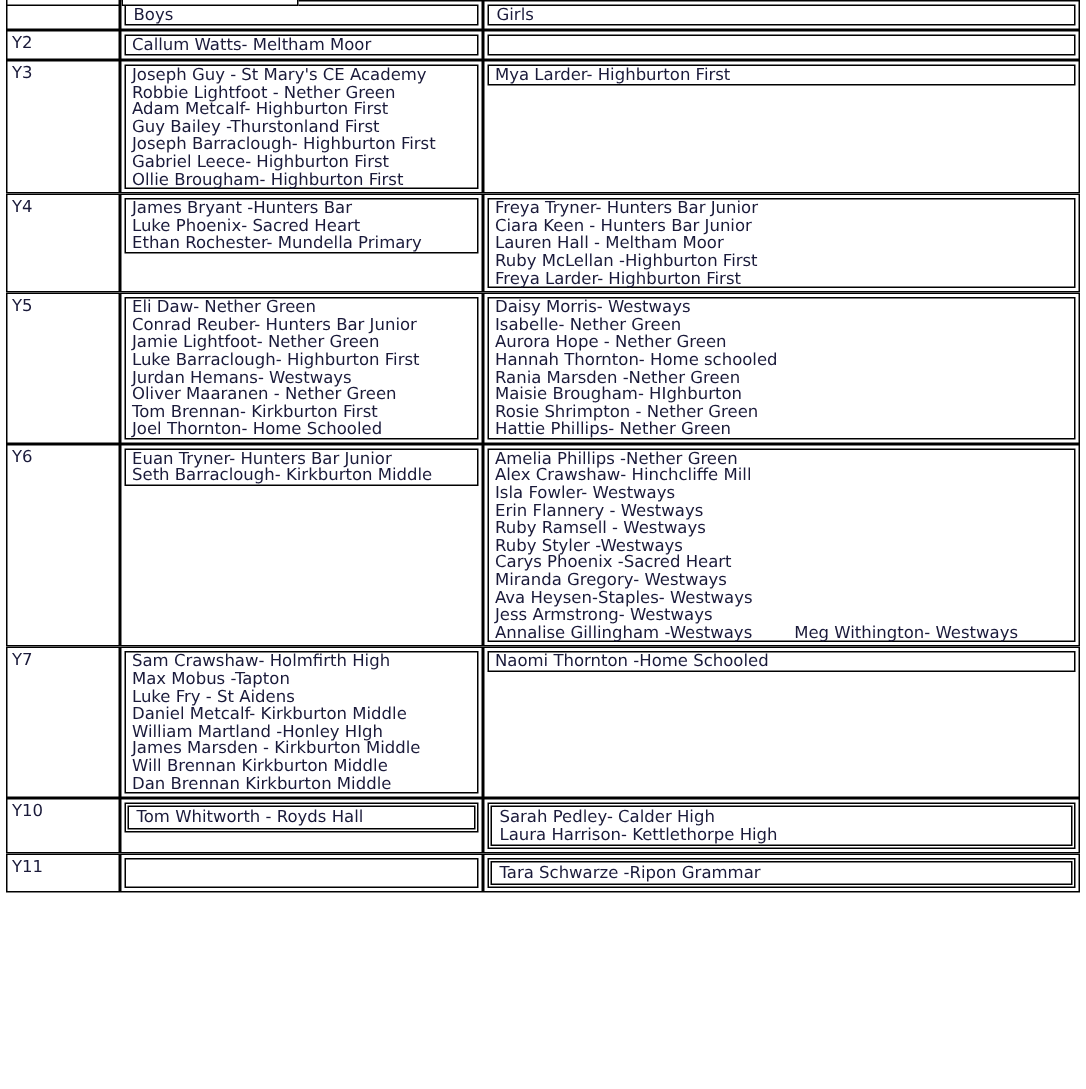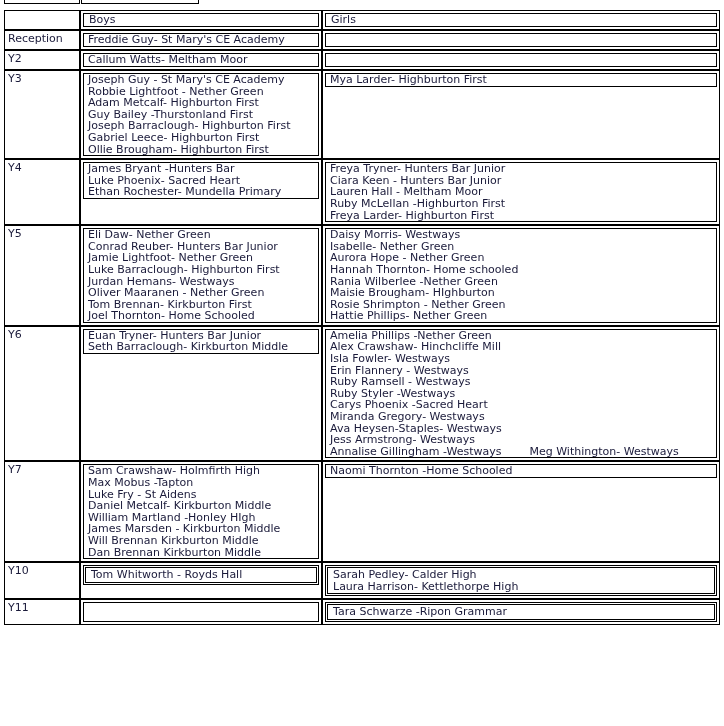--- a/index.html
+++ b/index.html
@@ -14,21 +14,21 @@
     overflow: hidden;
     font-family: "DejaVu Sans", sans-serif;
     color: #1a1a3a;
   }
 
   .page {
     position: relative;
     width: 724px;
     height: 726px;
     box-sizing: border-box;
-    padding: 10px 4px;
+    padding: 0 4px;
   }
 
   
   table.grid {
     border-collapse: separate;
     border-spacing: 0;
     width: 716px;
     table-layout: fixed;
     margin: 0;
   }
@@ -145,33 +145,20 @@
             </div>
           </td>
           <td>
             <div class="cellbox hdr">
               <div class="line">Girls</div>
             </div>
           </td>
         </tr>
         <tr>
           <td>
-            <div class="yearlabel">Reception</div>
-          </td>
-          <td>
-            <div class="cellbox">
-              <div class="line">Freddie Guy- St Mary's CE Academy</div>
-            </div>
-          </td>
-          <td>
-            <div class="cellbox" style="min-height: 14px;"></div>
-          </td>
-        </tr>
-        <tr>
-          <td>
             <div class="yearlabel">Y2</div>
           </td>
           <td>
             <div class="cellbox">
               <div class="line">Callum Watts- Meltham Moor</div>
             </div>
           </td>
           <td>
             <div class="cellbox" style="min-height: 14px;"></div>
           </td>
@@ -233,21 +220,21 @@
               <div class="line">Tom Brennan- Kirkburton First</div>
               <div class="line">Joel Thornton- Home Schooled</div>
             </div>
           </td>
           <td>
             <div class="cellbox">
               <div class="line">Daisy Morris- Westways</div>
               <div class="line">Isabelle- Nether Green</div>
               <div class="line">Aurora Hope - Nether Green</div>
               <div class="line">Hannah Thornton- Home schooled</div>
-              <div class="line">Rania Wilberlee -Nether Green</div>
+              <div class="line">Rania Marsden -Nether Green</div>
               <div class="line">Maisie Brougham- HIghburton</div>
               <div class="line">Rosie Shrimpton - Nether Green</div>
               <div class="line">Hattie Phillips- Nether Green</div>
             </div>
           </td>
         </tr>
         <tr>
           <td>
             <div class="yearlabel">Y6</div>
           </td>

